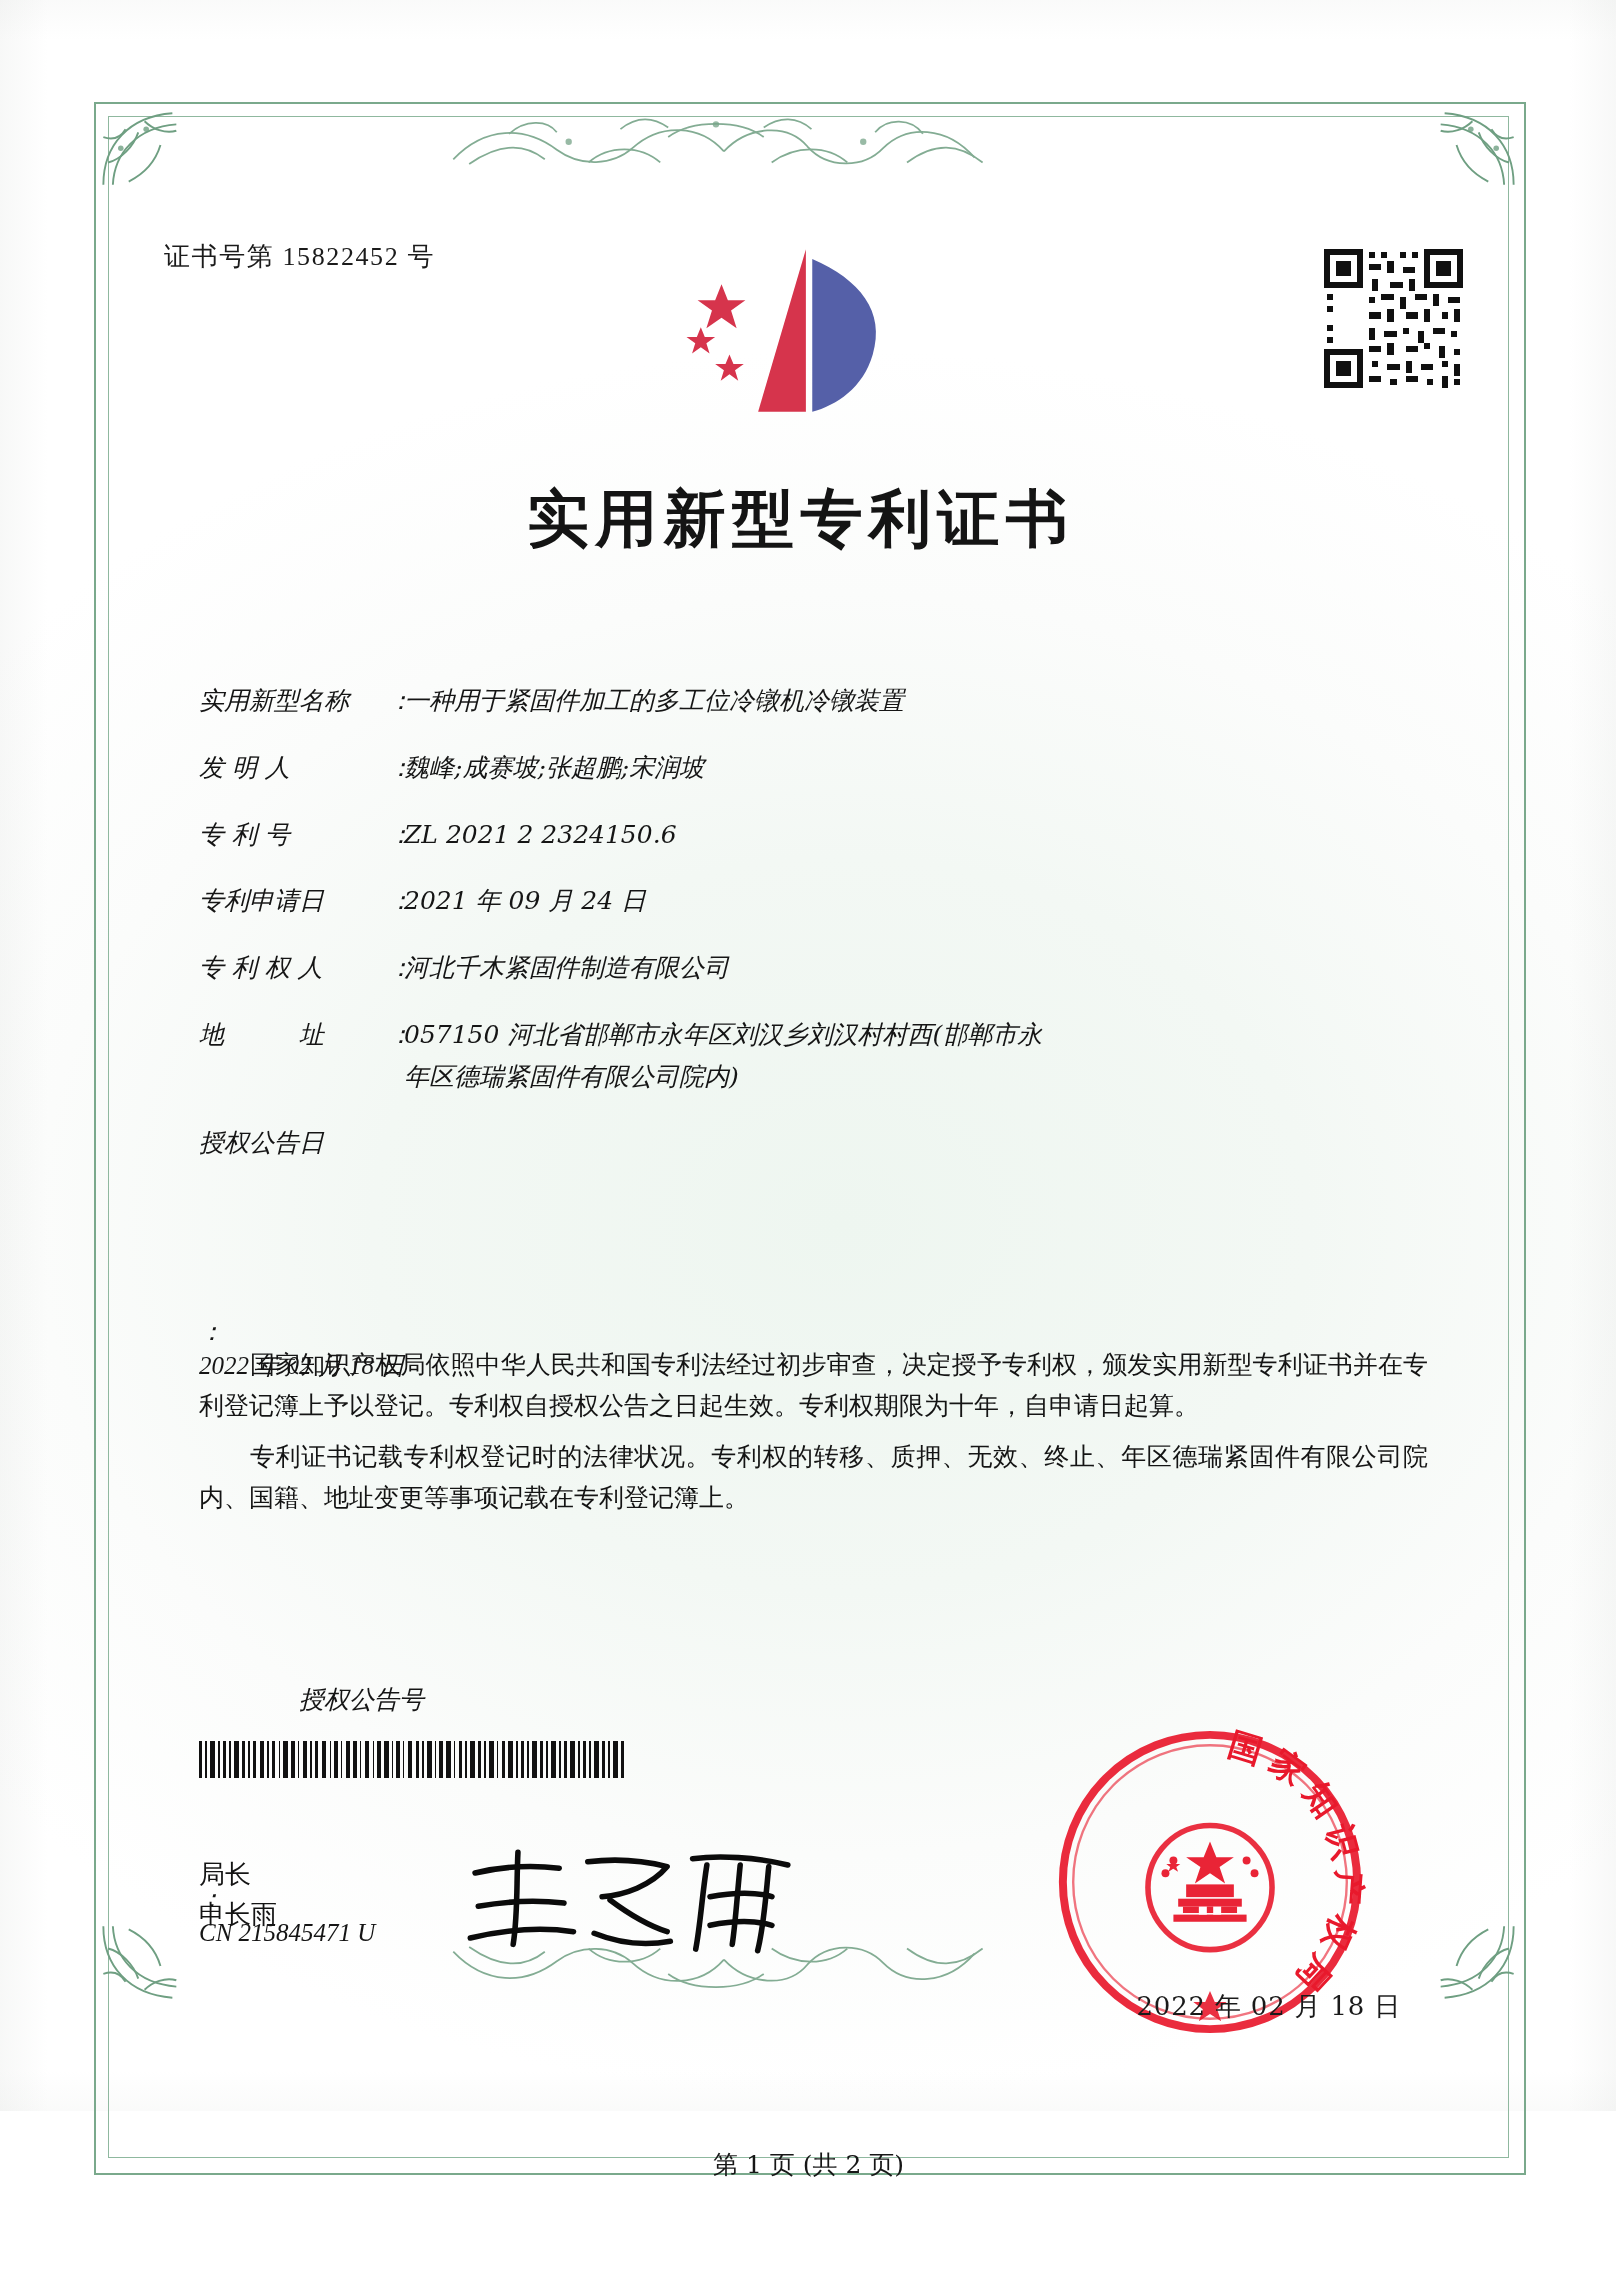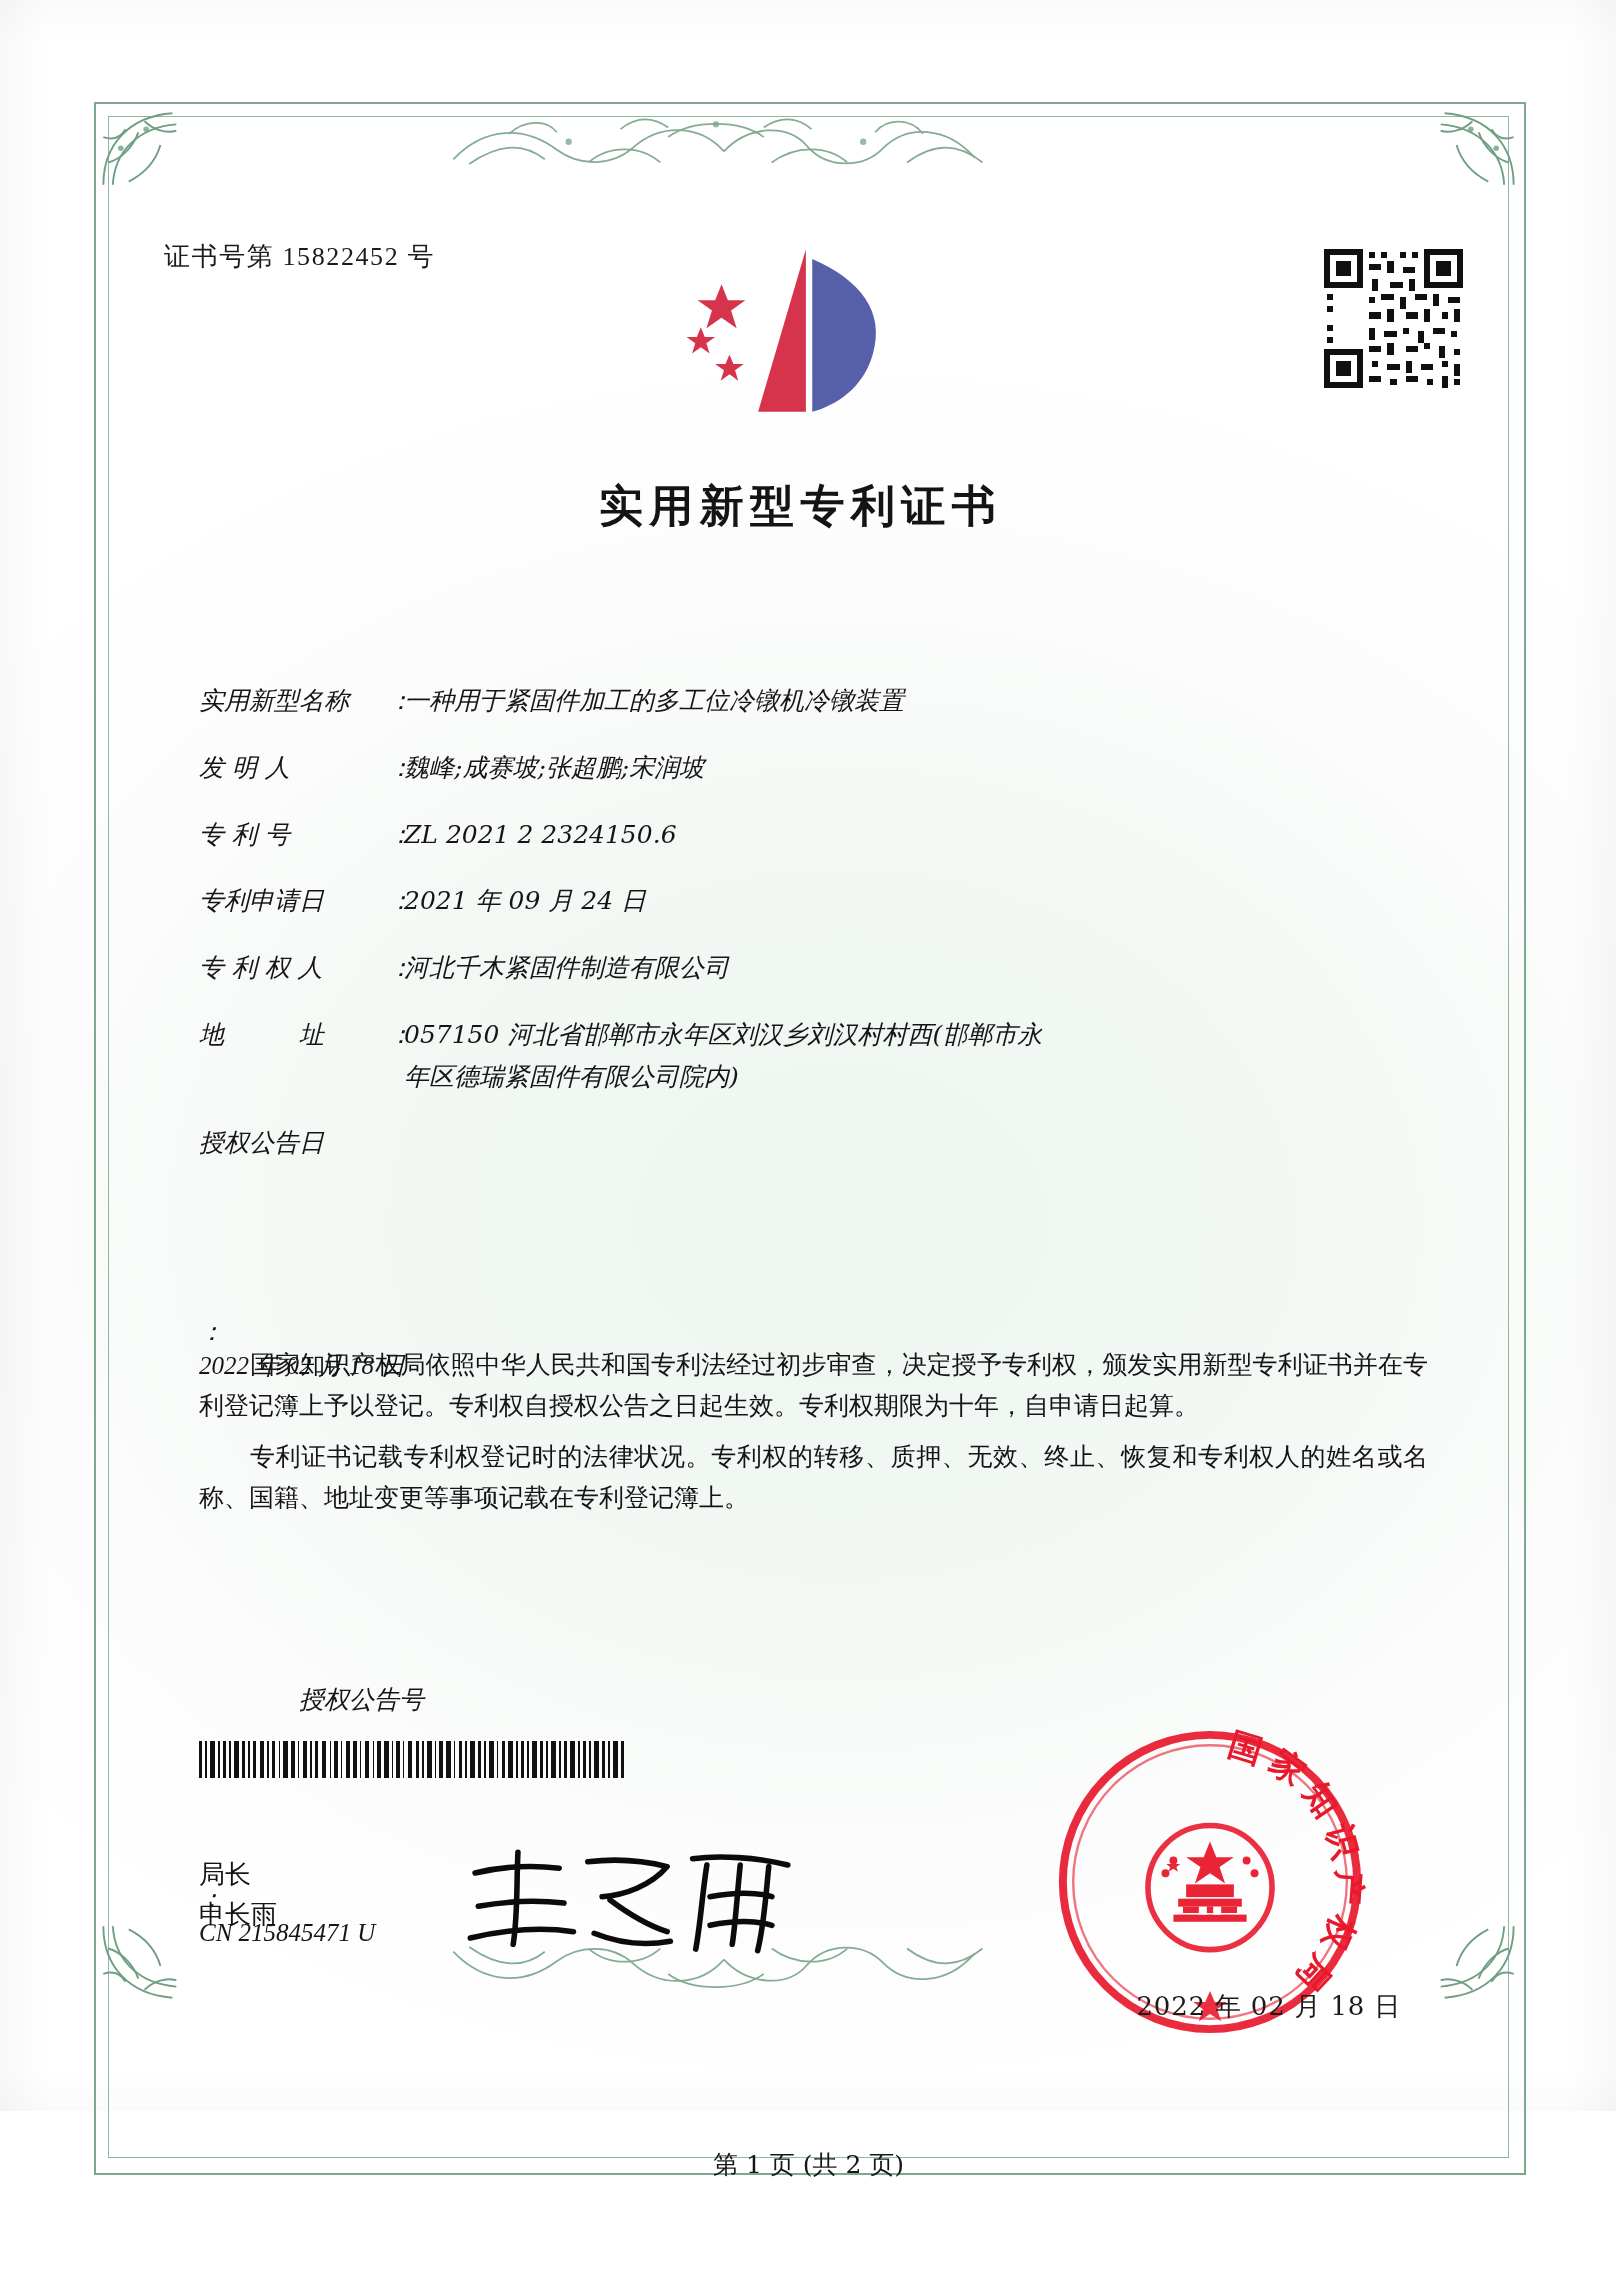--- a/index.html
+++ b/index.html
@@ -110,21 +110,21 @@
     width: 151px;
     height: 151px;
   }
 
   .title {
     position: absolute;
     left: 0;
     right: 16px;
     top: 477px;
     text-align: center;
-    font-size: 44px;
+    font-size: 62px;
     letter-spacing: 6.4px;
     font-weight: bold;
     color: #141414;
     font-family: "DejaVu Serif", "Liberation Serif", serif;
   }
 
   
   .fields {
     position: absolute;
     left: 199px;
@@ -501,21 +501,21 @@
       <span class="pair-second-value" style="flex:0 0 334px;width:334px;">2022 年 02 月 18 日</span>
       <span class="pair-second-label">授权公告号</span>
       <span class="field-colon">：</span>
       <span class="pair-second-value">CN 215845471 U</span>
     </div>
 
   </div>
 
   <div class="paragraphs">
     <p>国家知识产权局依照中华人民共和国专利法经过初步审查，决定授予专利权，颁发实用新型专利证书并在专利登记簿上予以登记。专利权自授权公告之日起生效。专利权期限为十年，自申请日起算。</p>
-    <p>专利证书记载专利权登记时的法律状况。专利权的转移、质押、无效、终止、恢复和专利权人的姓名或名称、国籍、地址变更等事项记载在专利登记簿上。</p>
+    <p>专利证书记载专利权登记时的法律状况。专利权的转移、质押、无效、终止、年区德瑞紧固件有限公司院内、国籍、地址变更等事项记载在专利登记簿上。</p>
   </div>
 
   <div class="barcode">
     <svg viewBox="0 0 540 46" width="430" height="37" shape-rendering="crispEdges" aria-hidden="true">
       <rect width="540" height="46" fill="none"></rect>
       <g fill="#111">
         <rect x="0" y="0" width="4" height="46"></rect>
           <rect x="8" y="0" width="2" height="46"></rect>
           <rect x="14" y="0" width="6" height="46"></rect>
         <rect x="24" y="0" width="2" height="46"></rect>

